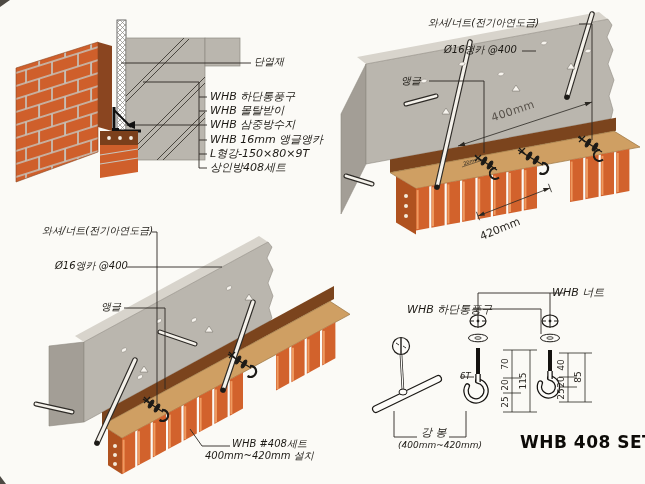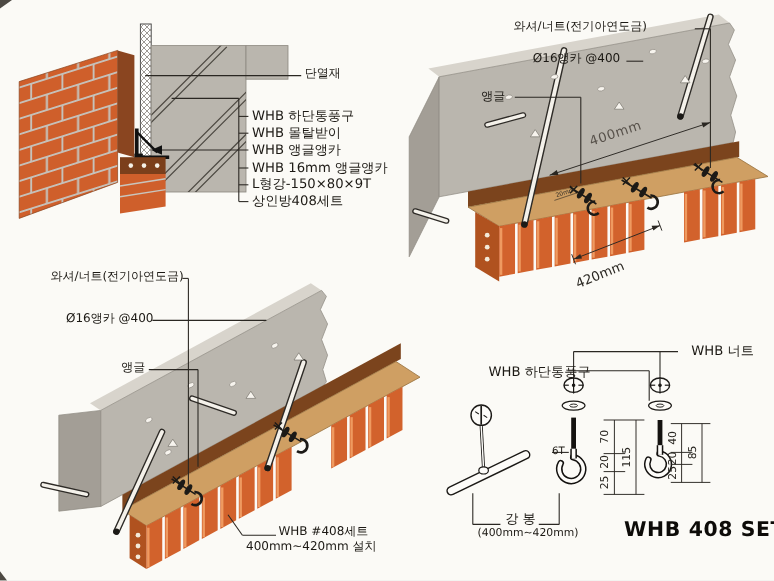--- a/index.html
+++ b/index.html
@@ -1,19 +1,19 @@
 <!DOCTYPE html>
 <html><head>
 <meta charset="utf-8">
 <style>
   html,body{margin:0;padding:0;background:#e8e8e8;}
   .stage{position:relative;width:645px;height:484px;background:#fbfaf6;overflow:hidden;
          font-family:"DejaVu Sans","Liberation Sans",sans-serif;}
   svg{position:absolute;left:0;top:0;}
-  .lbl{position:absolute;white-space:nowrap;color:#1c1914;font-size:10px;line-height:1.05;}
+  .lbl{position:absolute;white-space:nowrap;color:#1c1914;font-size:10px;line-height:1.05;font-style:italic;}
   .lbl.s{font-size:11px;}
   .dim{position:absolute;white-space:nowrap;color:#2a2722;font-size:9px;
        transform:translate(-50%,-50%) rotate(-90deg);}
   .wallDim{position:absolute;white-space:nowrap;color:#57514a;font-size:11px;
        transform:translate(-50%,-50%) rotate(-18.5deg);letter-spacing:.5px;}
   .brkDim{position:absolute;white-space:nowrap;color:#2a2722;font-size:11px;
        transform:translate(-50%,-50%) rotate(-22deg);}
   .tiny{position:absolute;white-space:nowrap;color:#2a2722;font-size:5px;
        transform:translate(-50%,-50%) rotate(-18deg);}
   .setTitle{position:absolute;white-space:nowrap;color:#0d0b08;font-size:17px;
@@ -337,39 +337,39 @@
           <line x1="559" y1="377" x2="577" y2="377"></line>
       <line x1="559" y1="387" x2="577" y2="387"></line>
           <line x1="559" y1="402" x2="592" y2="402"></line>
     </g>
   </g>
 </svg>
 
 <div class="lbl" style="left:254px;top:57px">단열재</div>
 <div class="lbl s" style="left:210px;top:91px">WHB 하단통풍구</div>
 <div class="lbl s" style="left:210px;top:105px">WHB 몰탈받이</div>
-<div class="lbl s" style="left:210px;top:119px">WHB 앵글앵카</div>
+<div class="lbl s" style="left:210px;top:119px">WHB 삼중방수지</div>
 <div class="lbl s" style="left:210px;top:134px">WHB 16mm 앵글앵카</div>
 <div class="lbl s" style="left:210px;top:148px">L형강-150×80×9T</div>
 <div class="lbl s" style="left:210px;top:162px">상인방408세트</div>
 
 <div class="lbl" style="left:428px;top:18px">와셔/너트(전기아연도금)</div>
 <div class="lbl" style="left:444px;top:45px">Ø16앵카 @400</div>
 <div class="lbl" style="left:401px;top:76px">앵글</div>
 <div class="wallDim" style="left:513px;top:111px">400mm</div>
 <div class="brkDim" style="left:500px;top:229px">420mm</div>
 <div class="tiny" style="left:471px;top:161px">20mm</div>
 
 <div class="lbl" style="left:42px;top:226px">와셔/너트(전기아연도금)</div>
 <div class="lbl" style="left:55px;top:261px">Ø16앵카 @400</div>
 <div class="lbl" style="left:101px;top:302px">앵글</div>
 <div class="lbl" style="left:232px;top:439px">WHB #408세트</div>
 <div class="lbl" style="left:205px;top:451px">400mm~420mm 설치</div>
 
-<div class="lbl s" style="left:576px;top:287px">WHB 너트</div>
+<div class="lbl s" style="left:552px;top:287px">WHB 너트</div>
 <div class="lbl s" style="left:407px;top:304px">WHB 하단통풍구</div>
 <div class="lbl s" style="left:460px;top:372px;font-size:8.5px">6T</div>
 <div class="lbl s" style="left:421px;top:427px">강 봉</div>
 <div class="lbl s" style="left:398px;top:441px;font-size:9px">(400mm~420mm)</div>
 <div class="setTitle" style="left:520px;top:432px">WHB 408 SET</div>
 
 <div class="dim" style="left:505px;top:364px">70</div>
 <div class="dim" style="left:505px;top:385px">20</div>
 <div class="dim" style="left:505px;top:402px">25</div>
 <div class="dim" style="left:523px;top:381px">115</div>

